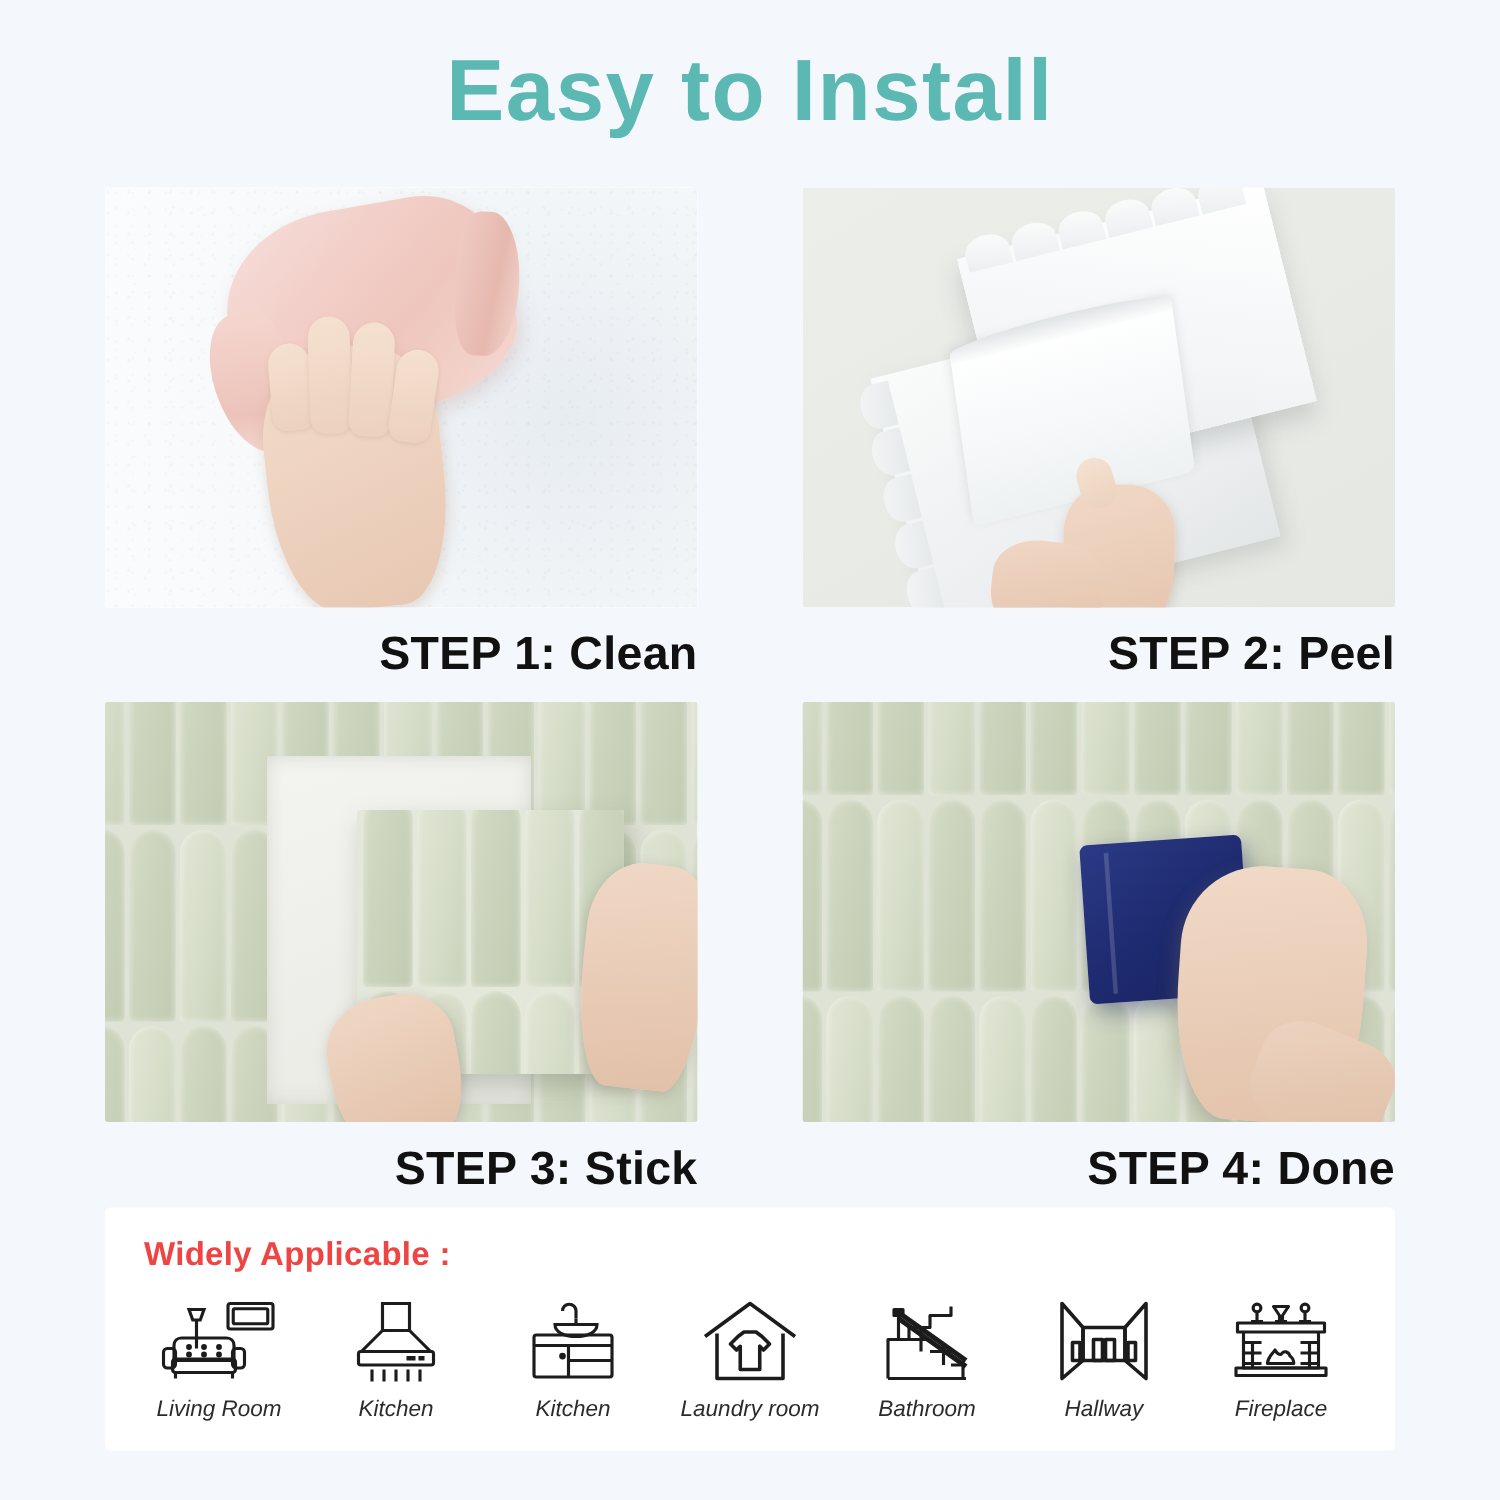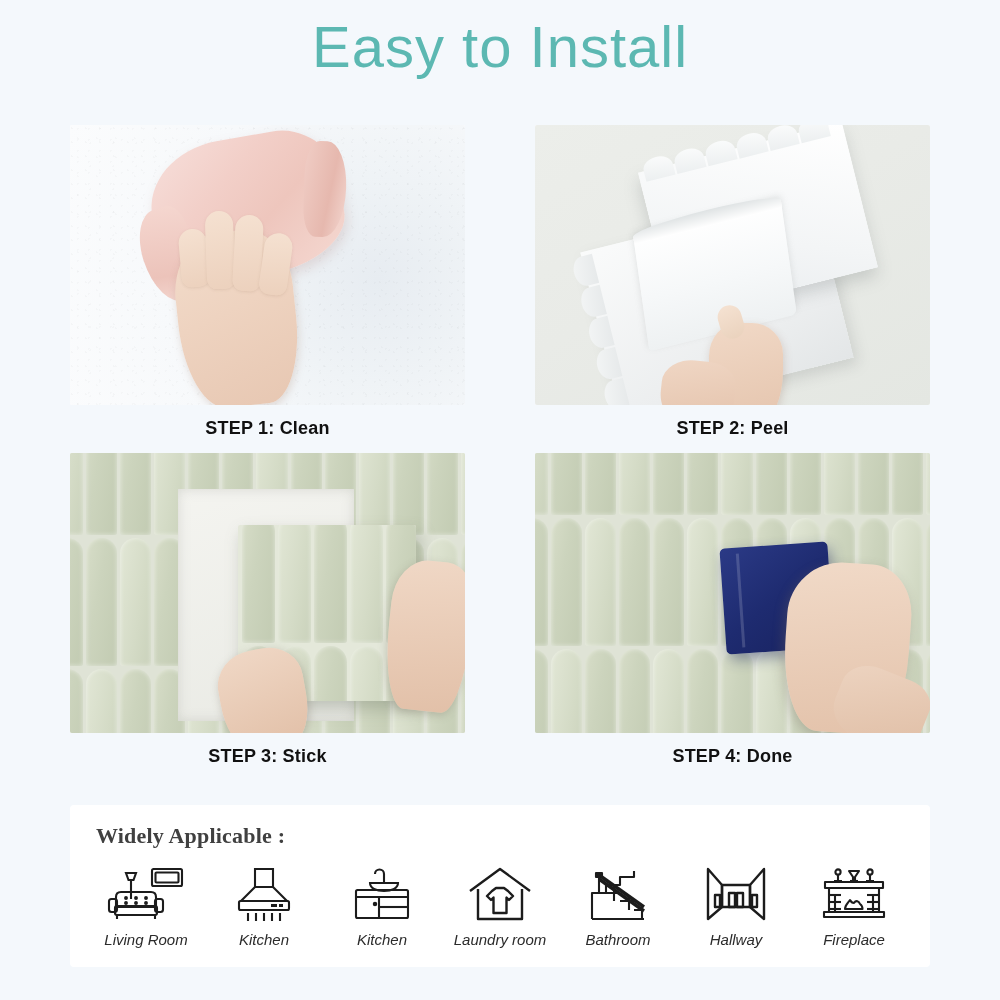--- a/index.html
+++ b/index.html
@@ -12,25 +12,25 @@
     background: #f4f8fc;
     font-family: "Liberation Sans", sans-serif;
     overflow: hidden;
     position: relative;
   }
 
   
   .page-title {
     text-align: center;
     font-size: 58px;
-    font-weight: normal;
+    font-weight: bold;
     color: #5cb8b2;
     letter-spacing: 1px;
     line-height: 1;
-    padding-top: 18px;
+    padding-top: 32px;
     height: 72px;
     box-sizing: border-box;
   }
 
   
   .steps-grid {
     position: absolute;
     top: 125px;
     left: 70px;
     width: 860px;
@@ -45,22 +45,22 @@
 
   .photo {
     width: 395px;
     height: 280px;
     overflow: hidden;
     position: relative;
     background: #ffffff;
     border-radius: 2px;
   }
   .step-label {
-    text-align: center;
-    font-size: 18px;
+    text-align: right;
+    font-size: 31px;
     font-weight: bold;
     color: #111111;
     margin-top: 13px;
     letter-spacing: 0.2px;
   }
 
   
   .wall-white {
     position: absolute; inset: 0;
     background:
@@ -302,24 +302,23 @@
     left: 70px; top: 805px;
     width: 860px; height: 162px;
     background: #ffffff;
     border-radius: 4px;
     box-sizing: border-box;
     padding: 18px 20px 0 20px;
   }
   .applicable-title {
     font-size: 22px;
     font-weight: bold;
-    color: #404040;
+    color: #ef4444;
     letter-spacing: 0.2px;
     margin-left: 6px;
-    font-family: Liberation Serif, serif;
   }
   .icon-row {
     display: flex;
     justify-content: space-between;
     align-items: flex-end;
     margin-top: 12px;
     padding: 0 4px;
   }
   .icon-item {
     width: 104px;

